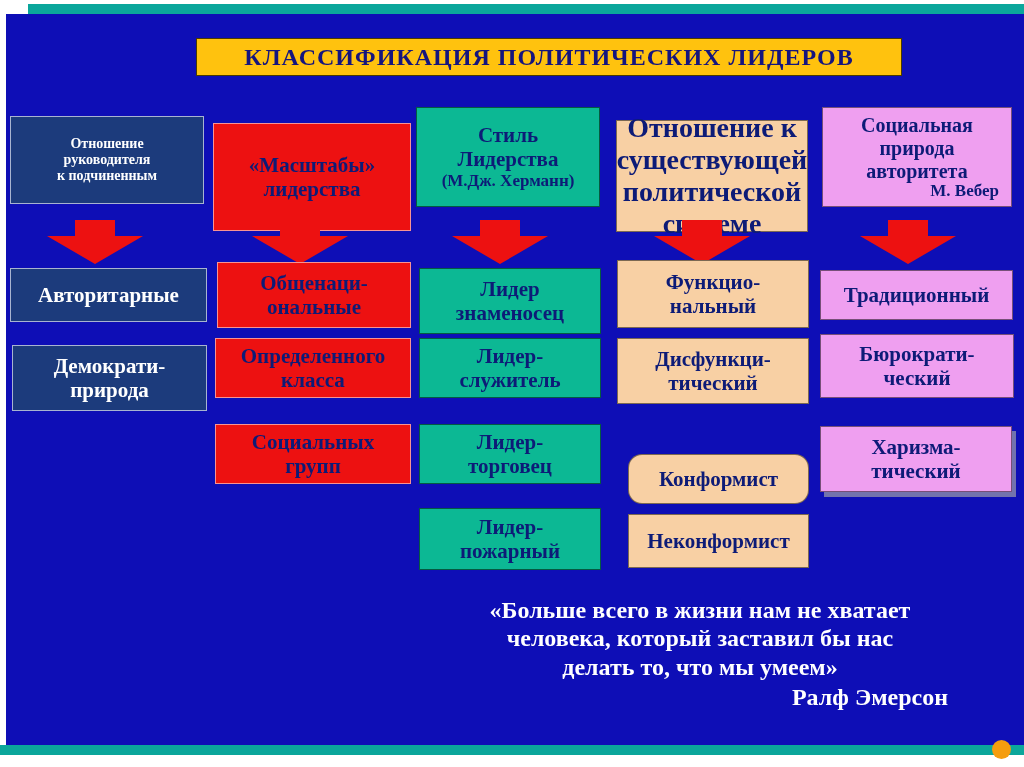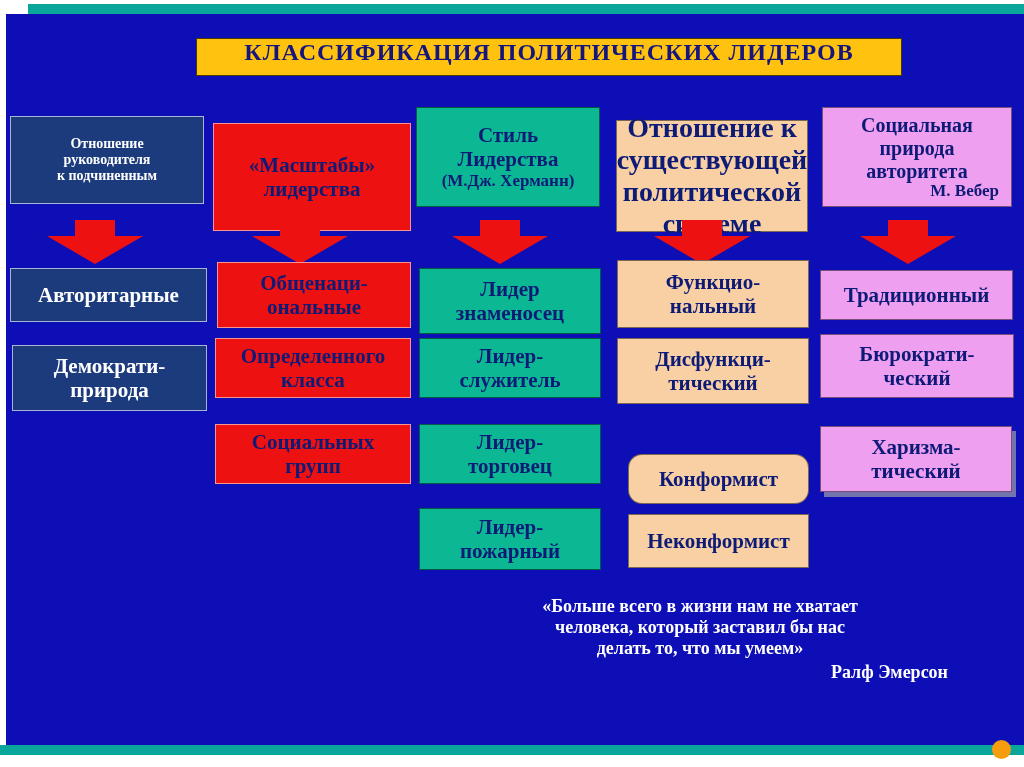--- a/index.html
+++ b/index.html
@@ -4,37 +4,37 @@
 <style>
   html,body{margin:0;padding:0;background:#ffffff;}
   .slide{position:relative;width:1024px;height:767px;background:#ffffff;overflow:hidden;
          font-family:"Liberation Serif", serif;font-weight:bold;}
   .blue-area{position:absolute;left:6px;top:14px;width:1018px;height:731px;background:#0e0eb6;}
   .top-bar{position:absolute;left:28px;top:4px;width:996px;height:10px;background:#0ba69b;}
   .bottom-bar{position:absolute;left:0;top:745px;width:1024px;height:10px;background:#0ba69b;}
   .orange-dot{position:absolute;left:992px;top:740px;width:19px;height:19px;border-radius:50%;background:#f59d0e;}
 
   .title-box{position:absolute;left:196px;top:38px;width:704px;height:36px;background:#ffc20e;
-             border:1px solid #4a3a00;display:flex;align-items:flex-start;justify-content:center;
+             border:1px solid #4a3a00;display:flex;align-items:center;justify-content:center;
              color:#15157e;font-size:24px;letter-spacing:1px;}
 
   .box{position:absolute;display:flex;flex-direction:column;align-items:center;justify-content:center;
        text-align:center;white-space:pre-line;line-height:1.15;font-size:21px;color:#0d1b77;}
   .navy{background:#1c3b7c;color:#ffffff;border:1px solid #a8b4d0;}
   .red{background:#ed1111;border:1px solid rgba(255,255,255,.55);}
   .green{background:#0cb894;border:1px solid #045a42;}
   .peach{background:#f8d0a4;border:1px solid rgba(0,0,0,.5);}
   .pink{background:#ef9ff0;border:1px solid rgba(0,0,0,.5);}
   .shadowed{box-shadow:4px 5px 0 rgba(150,150,170,.75);}
   .sub{font-size:17px;white-space:pre-line;}
   .sub-right{align-self:flex-end;margin-right:12px;margin-top:-2px;}
 
   .arrow{position:absolute;width:96px;height:44px;}
 
-  .quote{position:absolute;left:430px;top:596px;width:540px;color:#ffffff;font-size:18px;
+  .quote{position:absolute;left:430px;top:596px;width:540px;color:#ffffff;font-size:24px;
          line-height:1.18;text-align:center;}
   .quote .attr{text-align:right;padding-right:22px;margin-top:2px;}
 </style>
 </head>
 <body>
 
 <div class="slide">
   <div class="blue-area"></div>
   <div class="top-bar"></div>
 

